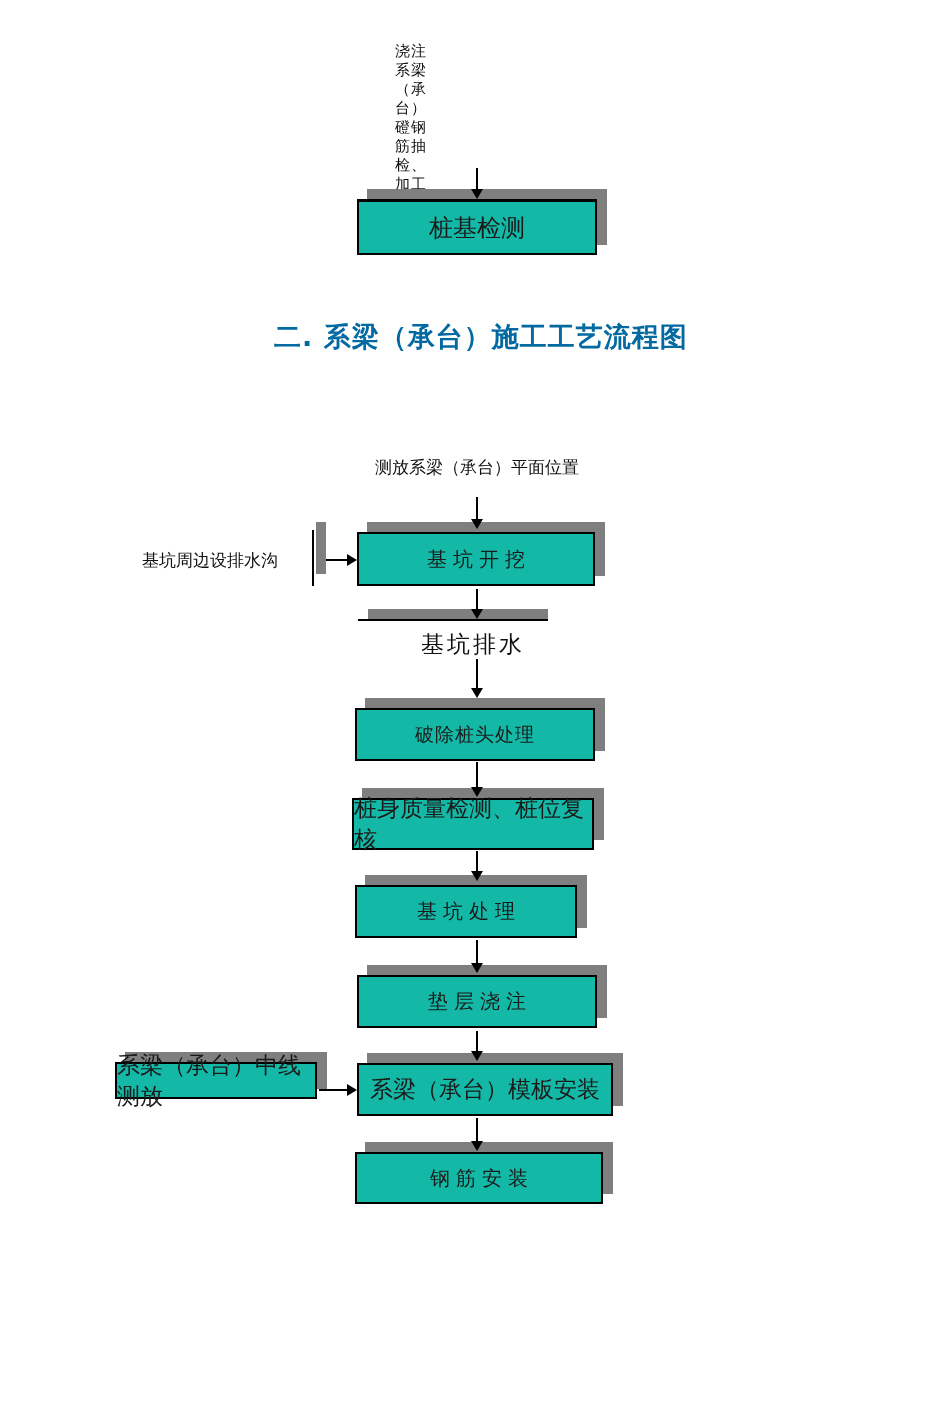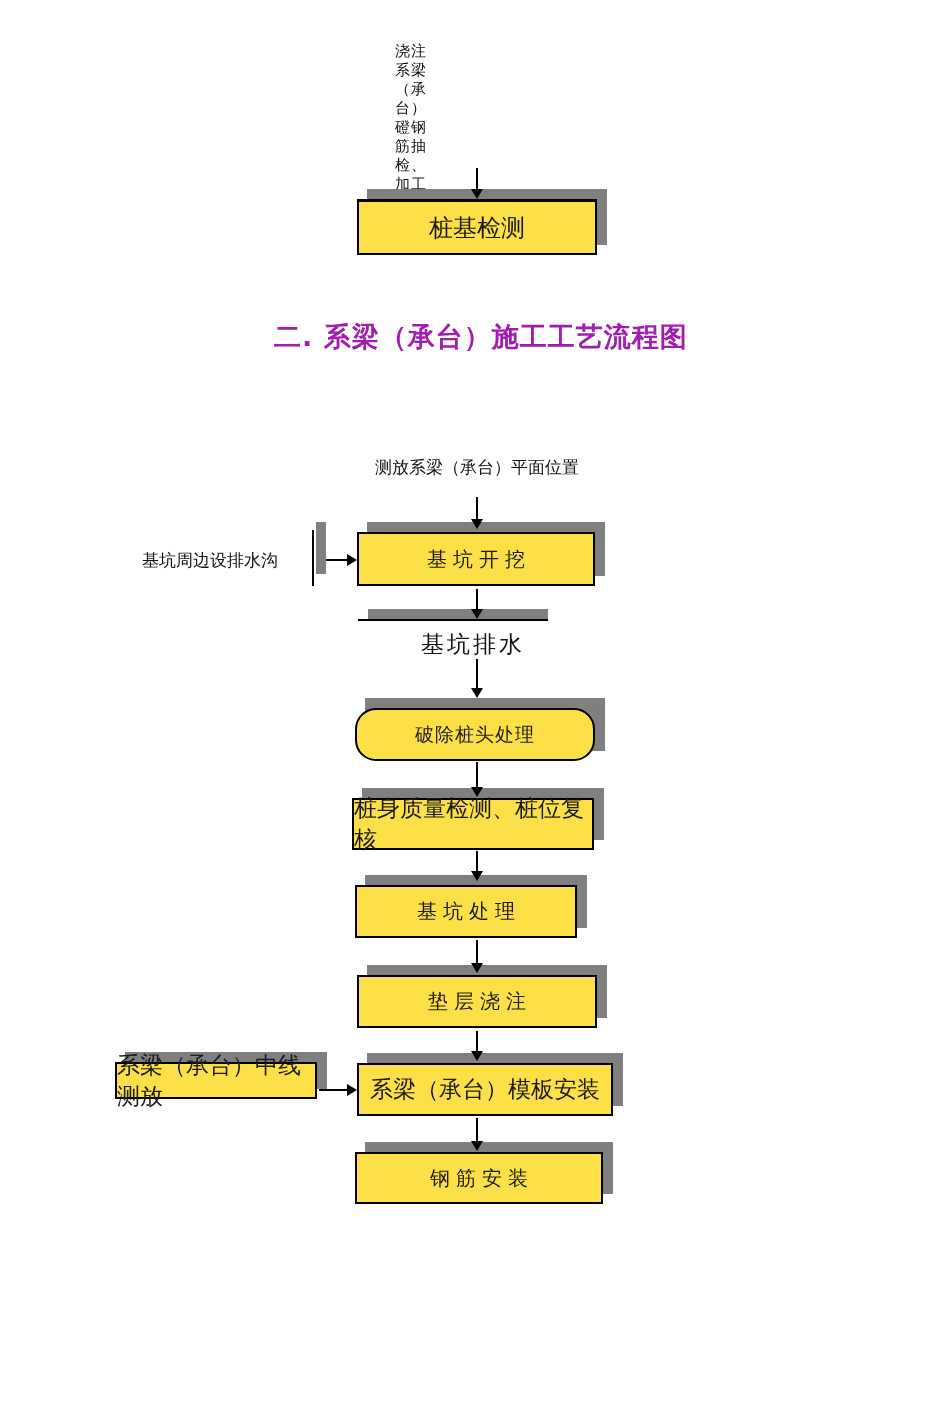--- a/index.html
+++ b/index.html
@@ -8,45 +8,45 @@
     font-family:"DejaVu Sans",sans-serif;color:#000;overflow:hidden;
   }
   
   .top-note{
     position:absolute;left:395px;top:6px;width:50px;
     font-size:15px;line-height:19px;letter-spacing:1px;
     white-space:pre-line;color:#111;margin-top:36px;
   }
   .heading{
     position:absolute;left:274px;top:319px;
-    font-size:27px;font-weight:bold;letter-spacing:1px;color:#a21caf;
+    font-size:27px;font-weight:bold;letter-spacing:1px;color:#0369a1;
     white-space:nowrap;
   }
   .plain-label{position:absolute;color:#111;}
   .centered{text-align:center;}
   
   .fbox{position:absolute;}
   .fbox .shadow{
     position:absolute;left:10px;top:-10px;width:100%;height:100%;
     background:#7f7f7f;
   }
   .fbox .face{
-    position:absolute;left:0;top:0;right:0;bottom:0;background:#fde047;
+    position:absolute;left:0;top:0;right:0;bottom:0;background:#14b8a6;
     border:2px solid #000;display:flex;align-items:center;justify-content:center;
     font-family:"DejaVu Serif",serif;color:#1a1a1a;
   }
   .face.thicktop{border-top-width:3px;}
   .fs24{font-size:24px;}
   .fs20{font-size:20px;}
   .fs19{font-size:19px;}
   .fs18{font-size:23px;}
   .fs17{font-size:17px;}
   .ls6{letter-spacing:6px;padding-left:6px;}
   .ls3{letter-spacing:3px;padding-left:3px;}
-  .ls1{letter-spacing:1px;border-radius:21px;}
+  .ls1{letter-spacing:1px;}
   
   .va{position:absolute;width:12px;z-index:5;}
   .va .st{position:absolute;left:5px;top:0;bottom:9px;width:2px;background:#000;}
   .va .hd{position:absolute;left:0;bottom:0;width:0;height:0;
     border-left:6px solid transparent;border-right:6px solid transparent;
     border-top:10px solid #000;}
   .ha{position:absolute;height:12px;z-index:5;}
   .ha .st{position:absolute;top:5px;left:0;right:9px;height:2px;background:#000;}
   .ha .hd{position:absolute;right:0;top:0;width:0;height:0;
     border-top:6px solid transparent;border-bottom:6px solid transparent;

